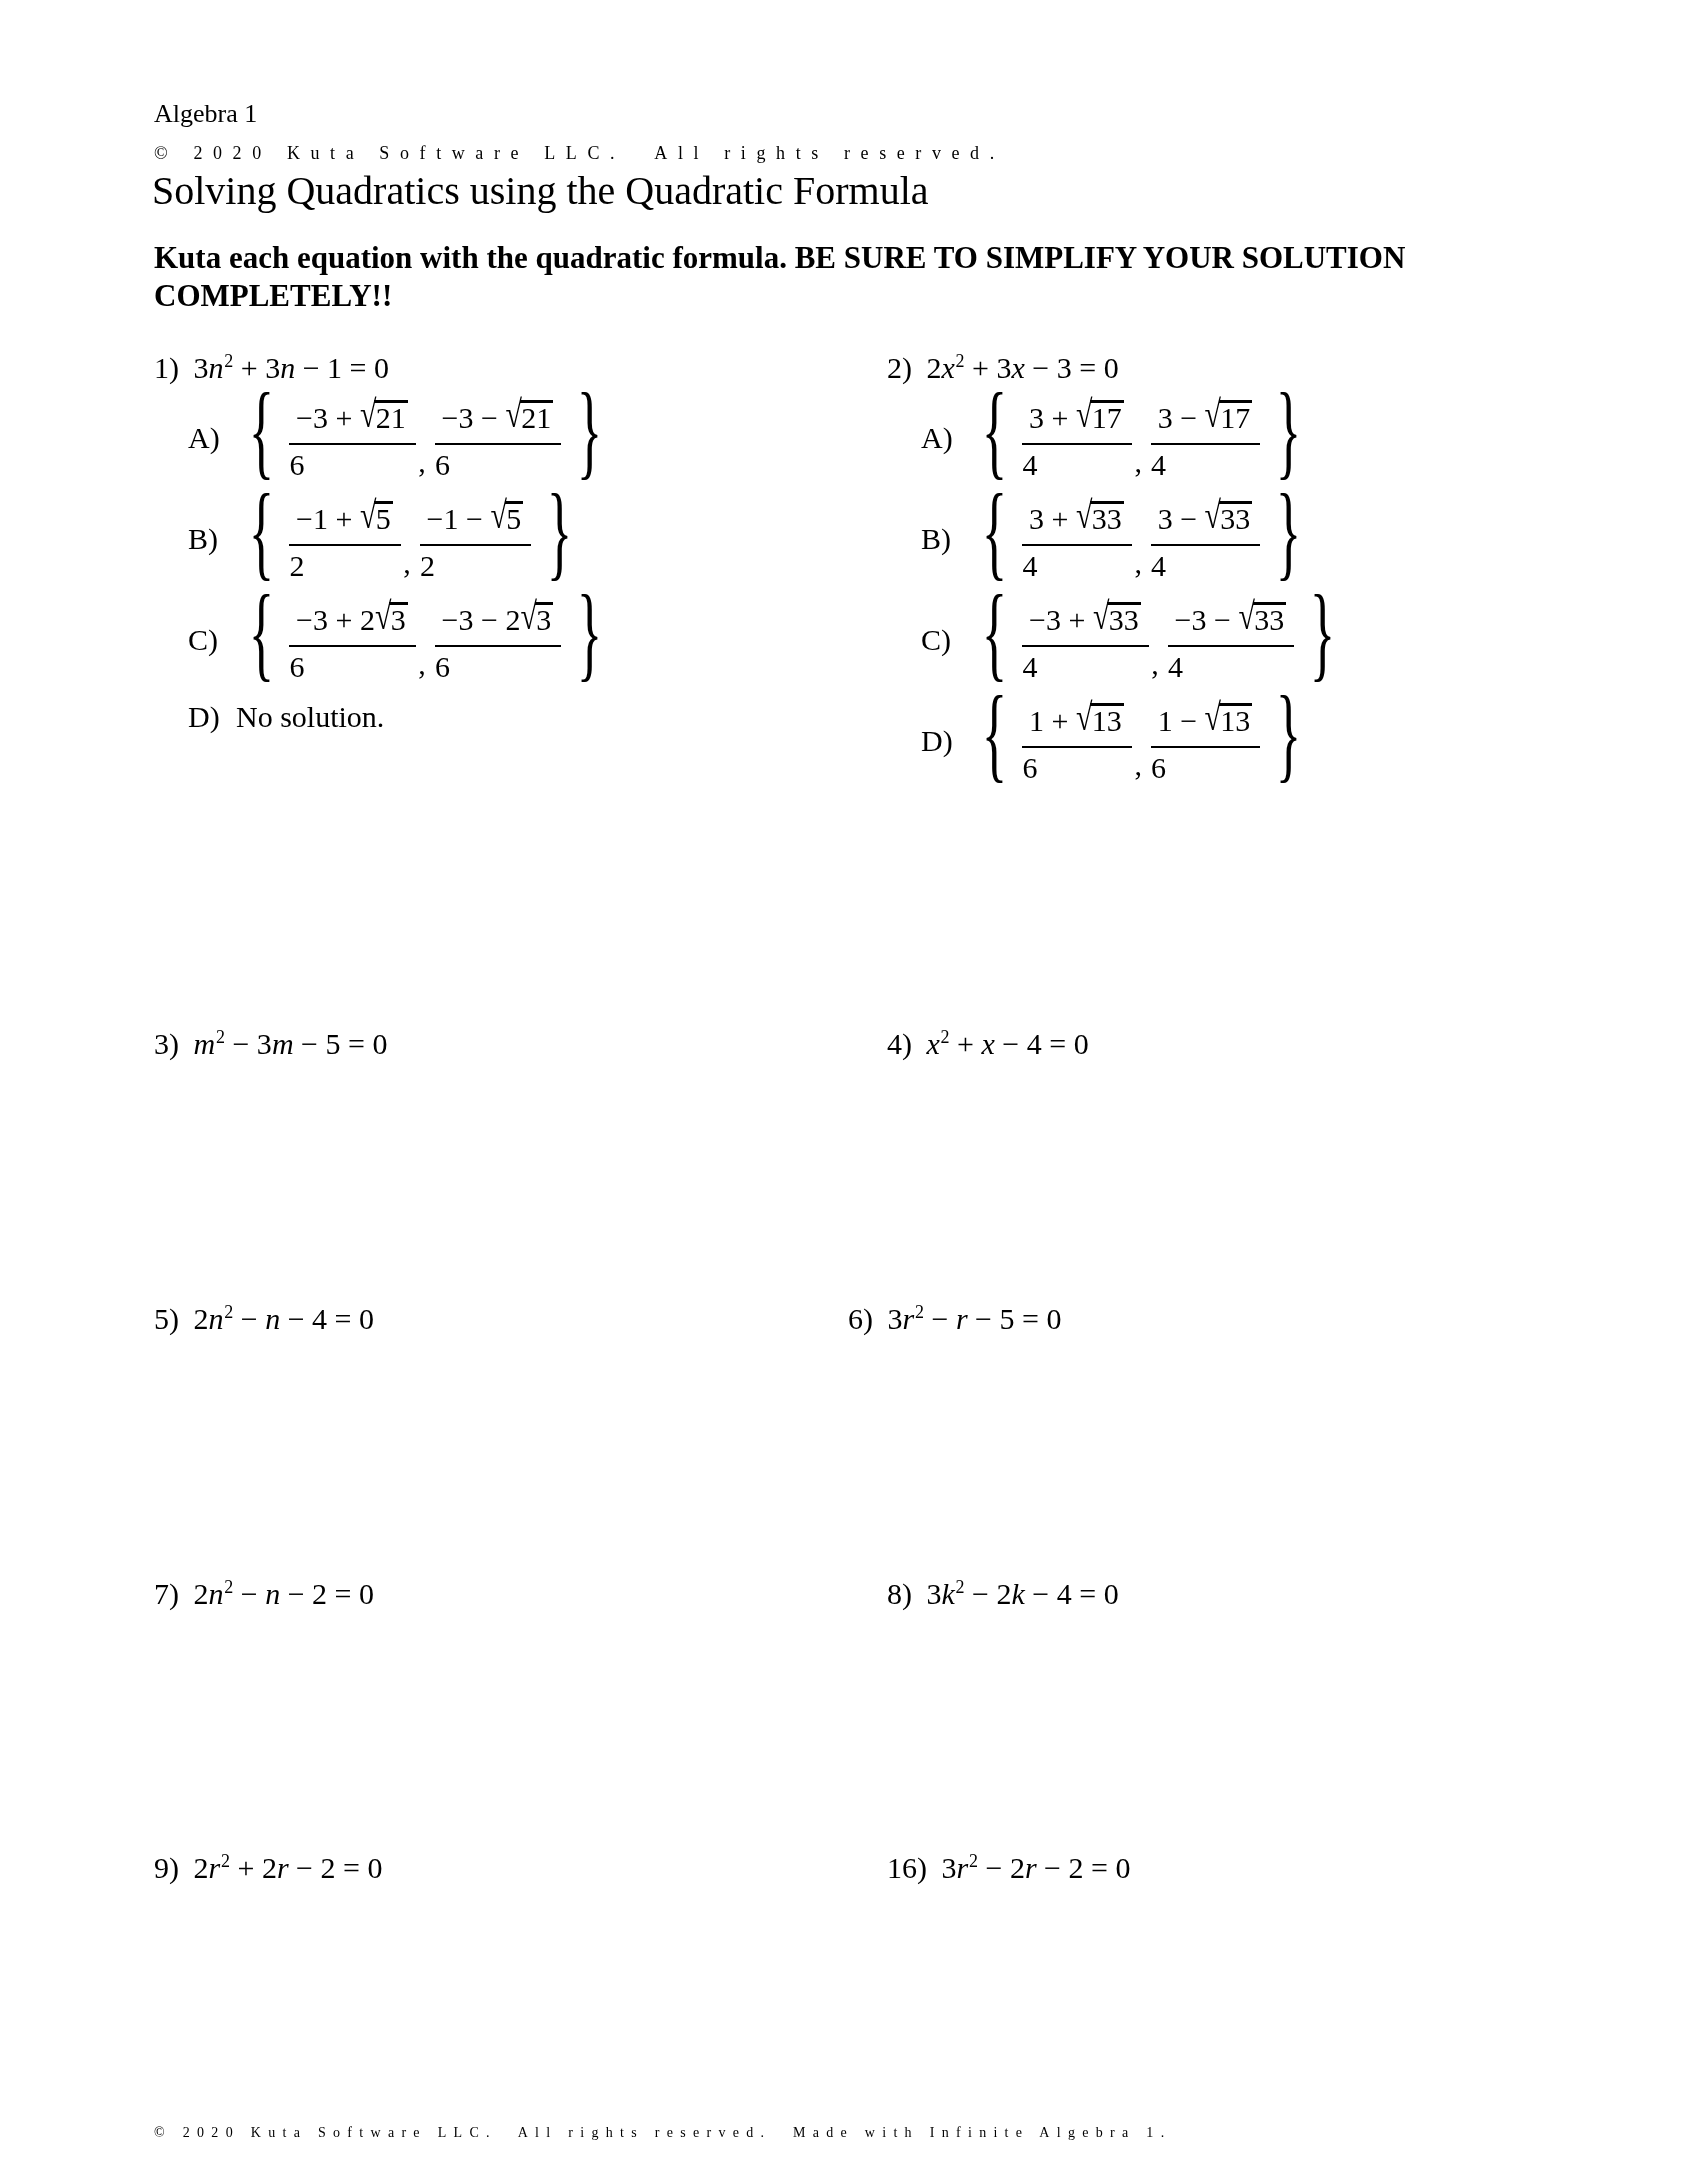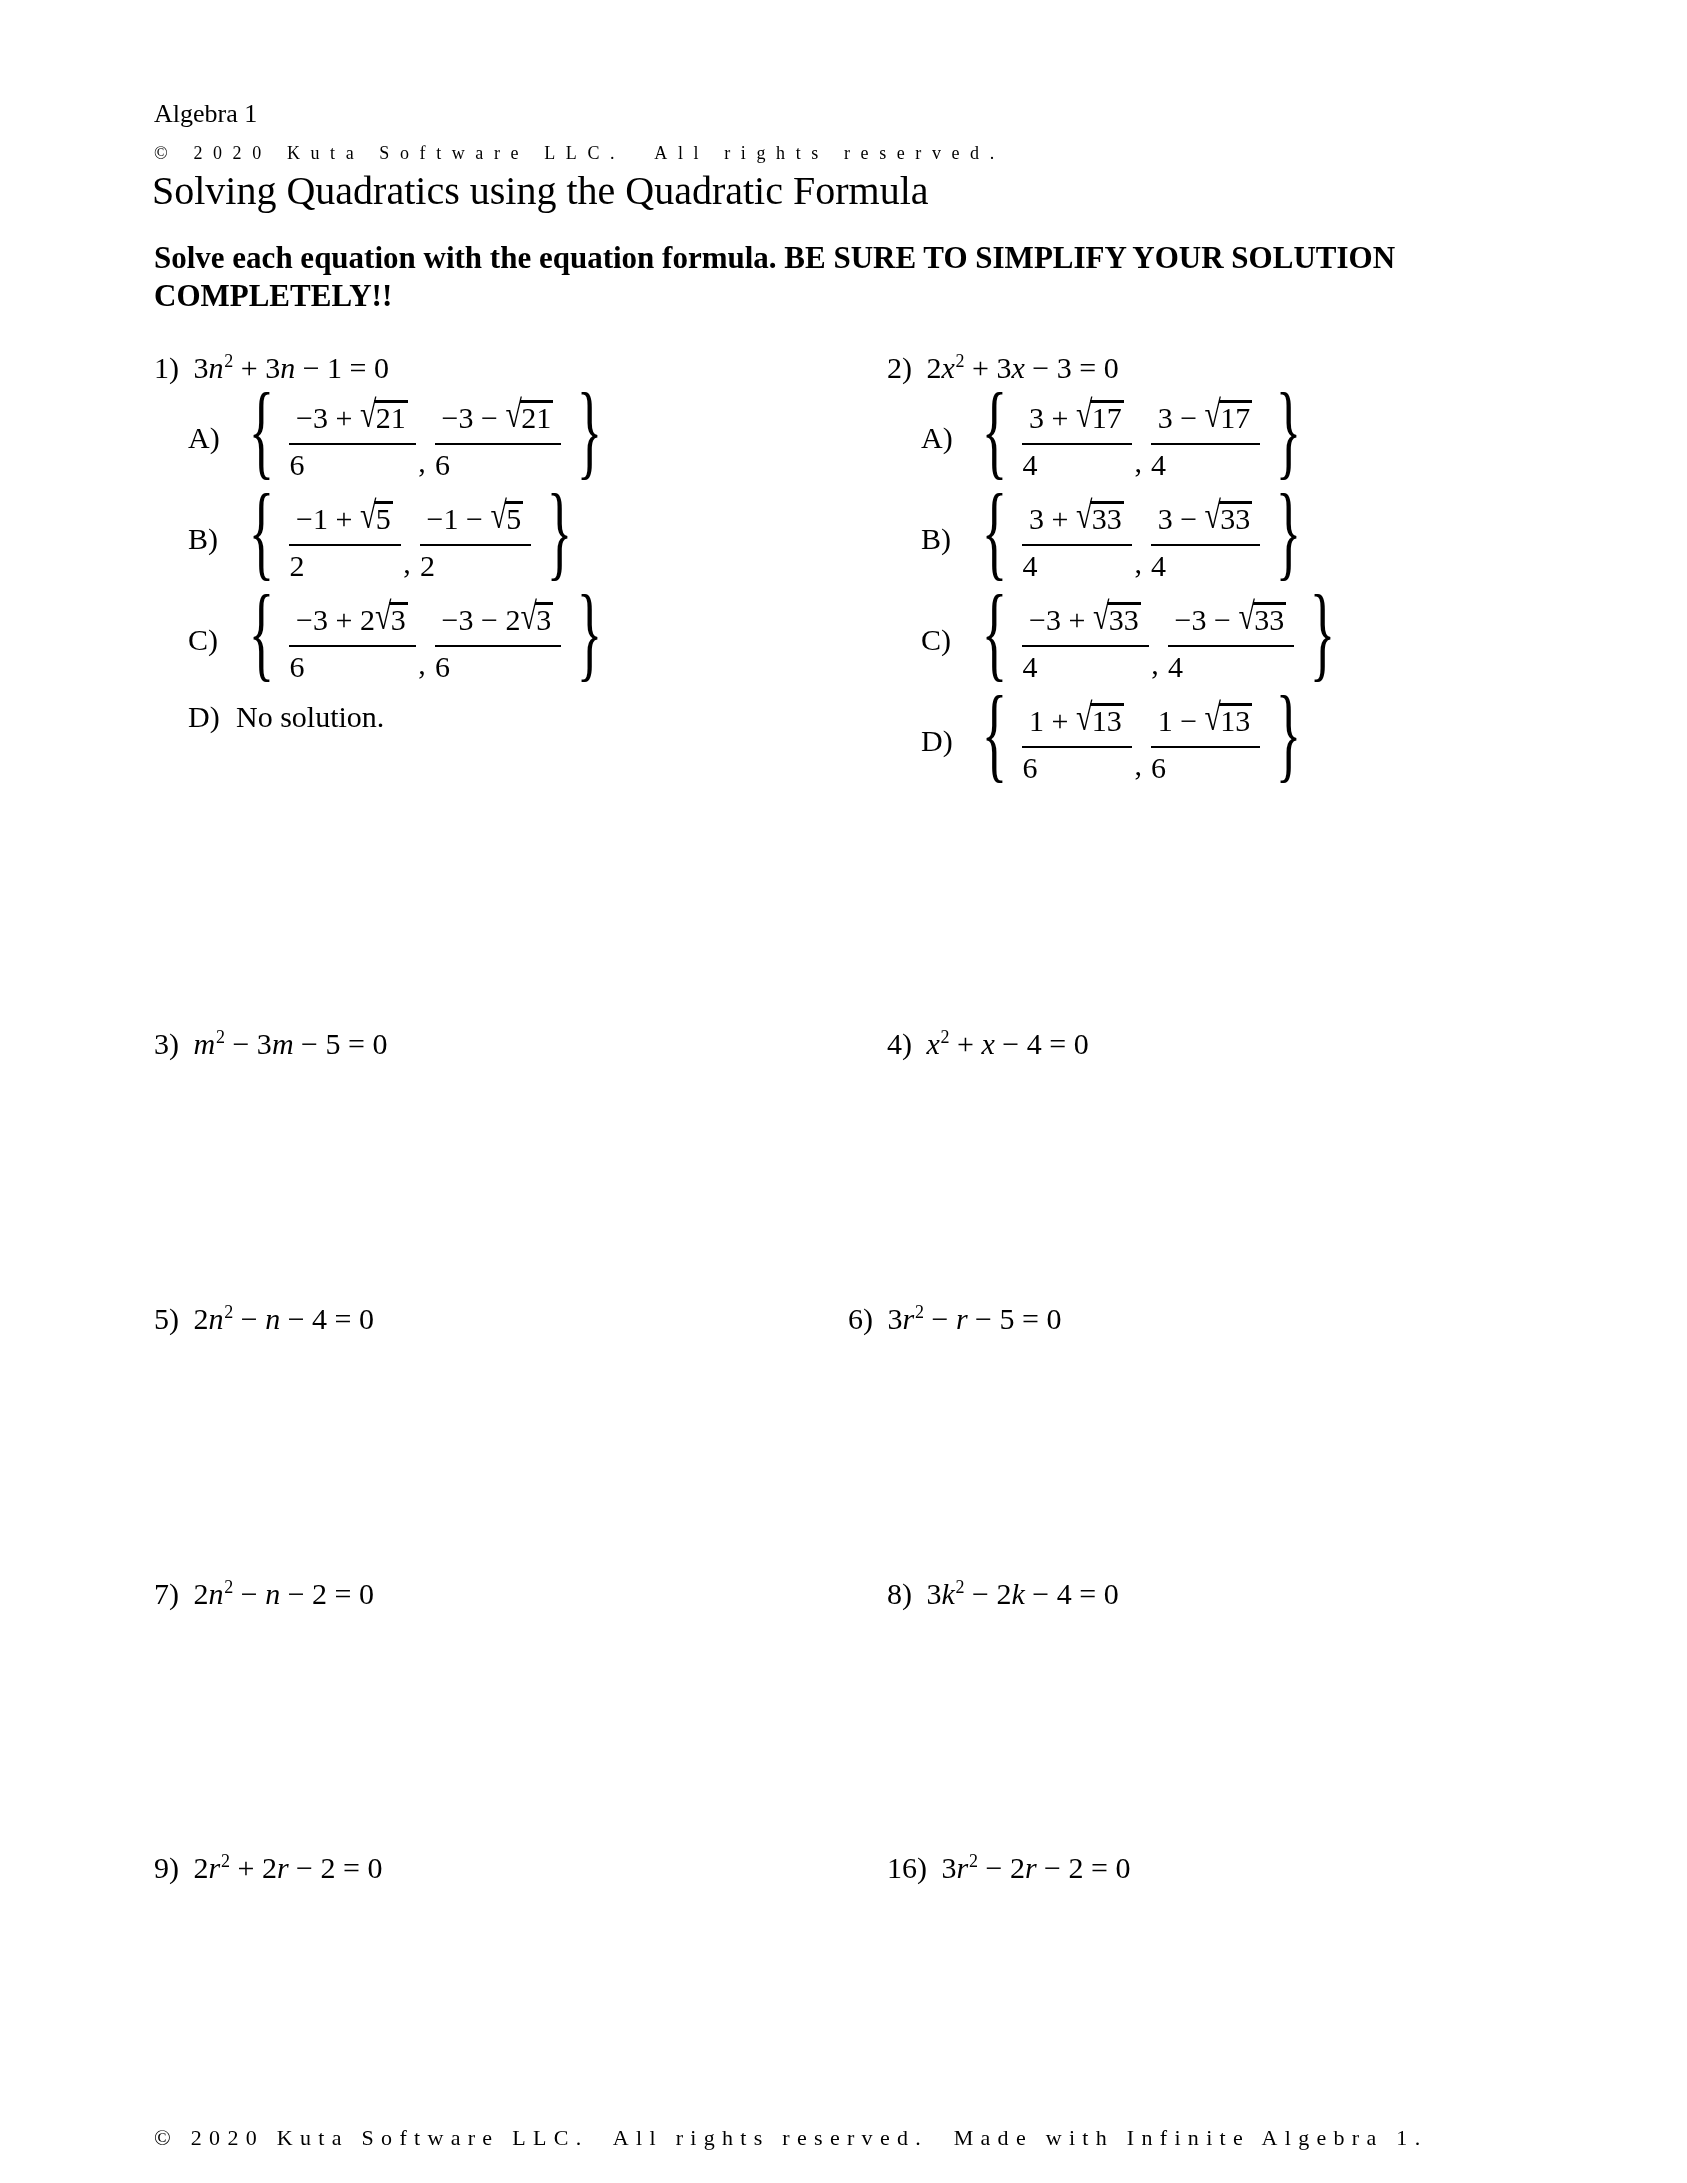--- a/index.html
+++ b/index.html
@@ -6,21 +6,21 @@
   html,body { background:#ffffff; }
   body {
     width:1687px; height:2183px; position:relative; overflow:hidden;
     color:#000; font-family:"Liberation Serif", serif;
   }
   .abs { position:absolute; }
   .course   { left:154px; top:99px; font-size:26px; }
   .copyline { left:154px; top:143px; font-size:18px; letter-spacing:10.6px; white-space:pre; }
   .title    { left:152px; top:167px; font-size:40px; }
   .instructions { left:154px; top:239px; font-size:31px; font-weight:bold; line-height:38px; width:1456px; }
-  .footer   { left:154px; top:2125px; font-size:22px; letter-spacing:7.3px; white-space:pre; }
+  .footer   { left:154px; top:2125px; font-size:14px; letter-spacing:7.3px; white-space:pre; }
 
   .problem { position:absolute; }
   .eq-line { font-size:30px; white-space:pre; }
   .pnum { margin-right:14.6px; }
   .it { font-style:italic; }
   sup { font-size:0.6em; vertical-align:0.62em; line-height:0; margin-left:0.7px; }
 
   .choices { margin-top:2.6px; }
   .choice { display:flex; align-items:center; font-size:30px; min-height:101px; padding-left:34px; }
   .choice.text-only { min-height:46px; align-items:flex-start; padding-top:9.3px; }
@@ -40,21 +40,21 @@
   .sqrt-rad { position:relative; padding-right:2px; }
   .sqrt-rad::before { content:""; position:absolute; left:-1.3px; right:0; top:-0.7px; height:2.6px; background:#000; }
 </style>
 </head>
 <body>
 
 <div class="abs course">Algebra 1</div>
 <div class="abs copyline">© 2020 Kuta Software LLC.  All rights reserved.</div>
 <div class="abs title">Solving Quadratics using the Quadratic Formula</div>
 <div class="abs instructions">
-  <div>Solve each equation with the equation formula. BE SURE TO SIMPLIFY YOUR SOLUTION</div>
+  <div>Kuta each equation with the quadratic formula. BE SURE TO SIMPLIFY YOUR SOLUTION</div>
   <div>COMPLETELY!!</div>
 </div>
 
 <div>
     <div class="problem" style="left: 154px; top: 351px;">
       <div class="eq-line"><span class="pnum">1)</span><span><span>3</span><span class="it">n</span><sup>2</sup><span> + 3</span><span class="it">n</span><span> − 1 = 0</span></span></div>
       <div class="choices">
         <div class="choice">
           <span class="choice-label">A)</span>
           <span class="set">

